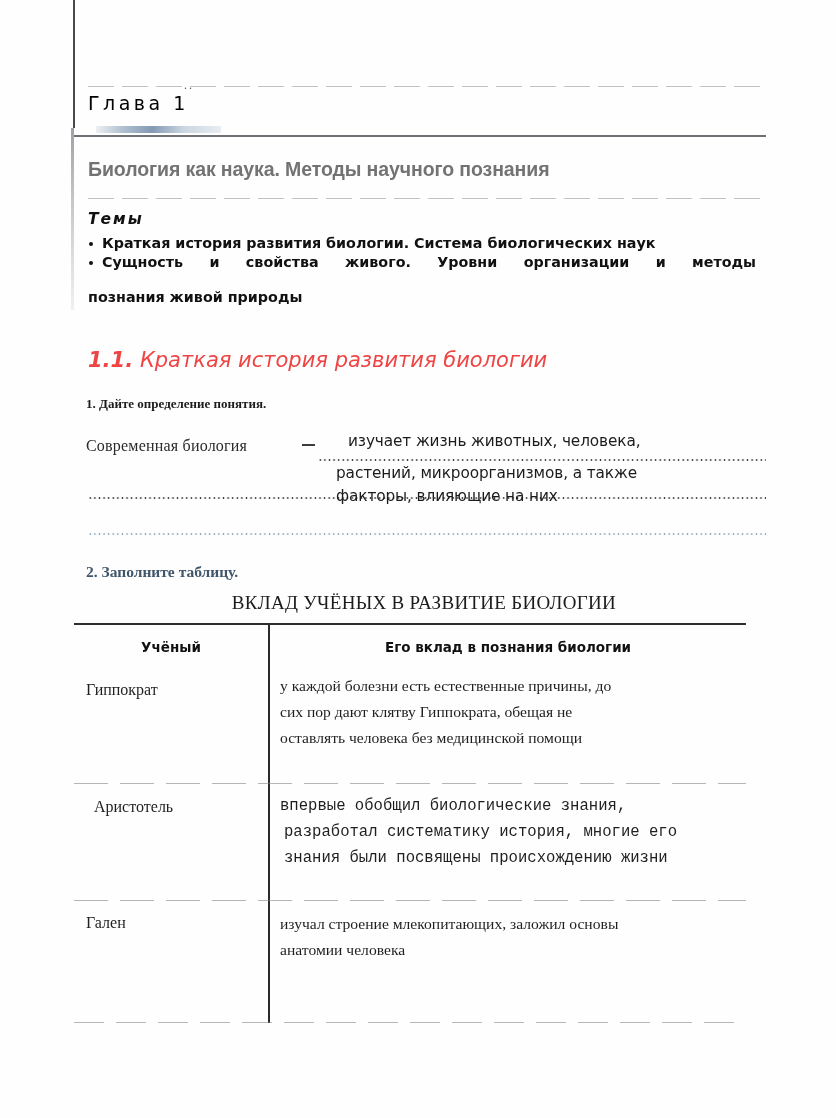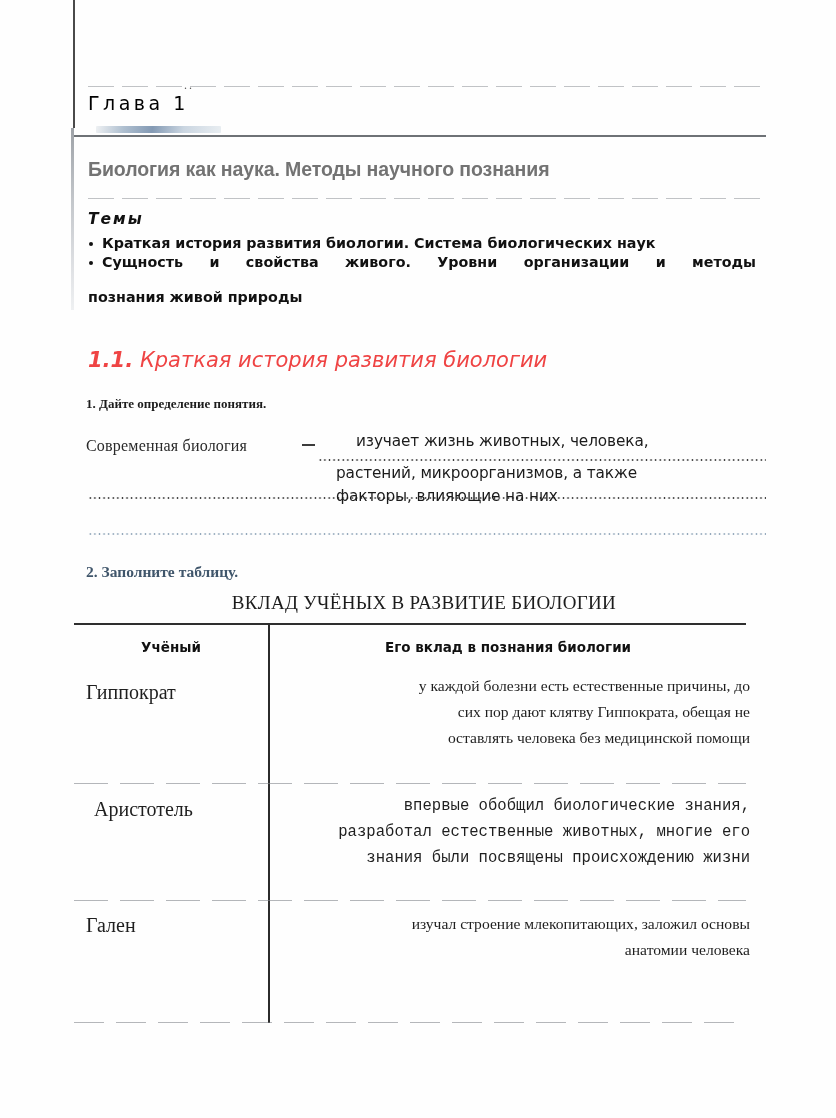--- a/index.html
+++ b/index.html
@@ -293,32 +293,31 @@
     font-size: 13.5px;
     color: #111;
     text-align: center;
   }
   .th-scientist { left: 0px; top: 16px; width: 194px; }
   .th-contrib   { left: 196px; top: 16px; width: 476px; }
 
   .cell-name {
     position: absolute;
     font-family: "Liberation Serif", serif;
-    font-size: 20px;
+    font-size: 16px;
     color: #1f1f1f;
   }
   .cell-text {
     position: absolute;
     left: 206px;
     width: 470px;
     font-family: "Liberation Serif", serif;
     font-size: 15.6px;
     line-height: 26px;
     color: #1f1f1f;
-    text-align: right;
   }
   .cell-text div { white-space: nowrap; }
   .cell-text.indent-a div:nth-child(2),
   .cell-text.indent-a div:nth-child(3) { padding-left: 4px; }
 </style>
 </head>
 <body>
 
 <div class="page">
 
@@ -356,21 +355,21 @@
   </div>
 
   <div class="task1-label">1. Дайте определение понятия.</div>
   <div class="term-label">Современная биология</div>
   <div class="term-dash"></div>
 
   <div class="dotline" style="left:318px; top:459px; width:448px;"></div>
   <div class="dotline" style="left:88px;  top:497px; width:678px;"></div>
   <div class="dotline blue" style="left:88px; top:533px; width:678px;"></div>
 
-  <div class="handwriting" style="left:356px; top:432px;">изучает жизнь животных, человека,</div>
+  <div class="handwriting" style="left:348px; top:432px;">изучает жизнь животных, человека,</div>
   <div class="handwriting" style="left:336px; top:464px;">растений, микроорганизмов, а также</div>
   <div class="handwriting" style="left:336px; top:487px;">факторы, влияющие на них</div>
 
   <div class="task2-label">2. Заполните таблицу.</div>
   <div class="table-title">ВКЛАД УЧЁНЫХ В РАЗВИТИЕ БИОЛОГИИ</div>
 
   <div class="tbl">
     <div class="tbl-top-border"></div>
     <div class="tbl-vline"></div>
     <div class="tbl-bottom-border"></div>
@@ -384,21 +383,21 @@
     <div class="cell-name" style="left:12px; top:58px;">Гиппократ</div>
     <div class="cell-text" style="top:50px;">
       <div>у каждой болезни есть естественные причины, до</div>
       <div>сих пор дают клятву Гиппократа, обещая не</div>
       <div>оставлять человека без медицинской помощи</div>
     </div>
 
     <div class="cell-name" style="left:20px; top:175px;">Аристотель</div>
     <div class="cell-text indent-a" style="top:170px;font-family:Liberation Mono, monospace;">
       <div>впервые обобщил биологические знания,</div>
-      <div>разработал естественные животных, многие его</div>
+      <div>разработал систематику история, многие его</div>
       <div>знания были посвящены происхождению жизни</div>
     </div>
 
     <div class="cell-name" style="left:12px; top:291px;">Гален</div>
     <div class="cell-text" style="top:288px;">
       <div>изучал строение млекопитающих, заложил основы</div>
       <div>анатомии человека</div>
     </div>
   </div>
 

